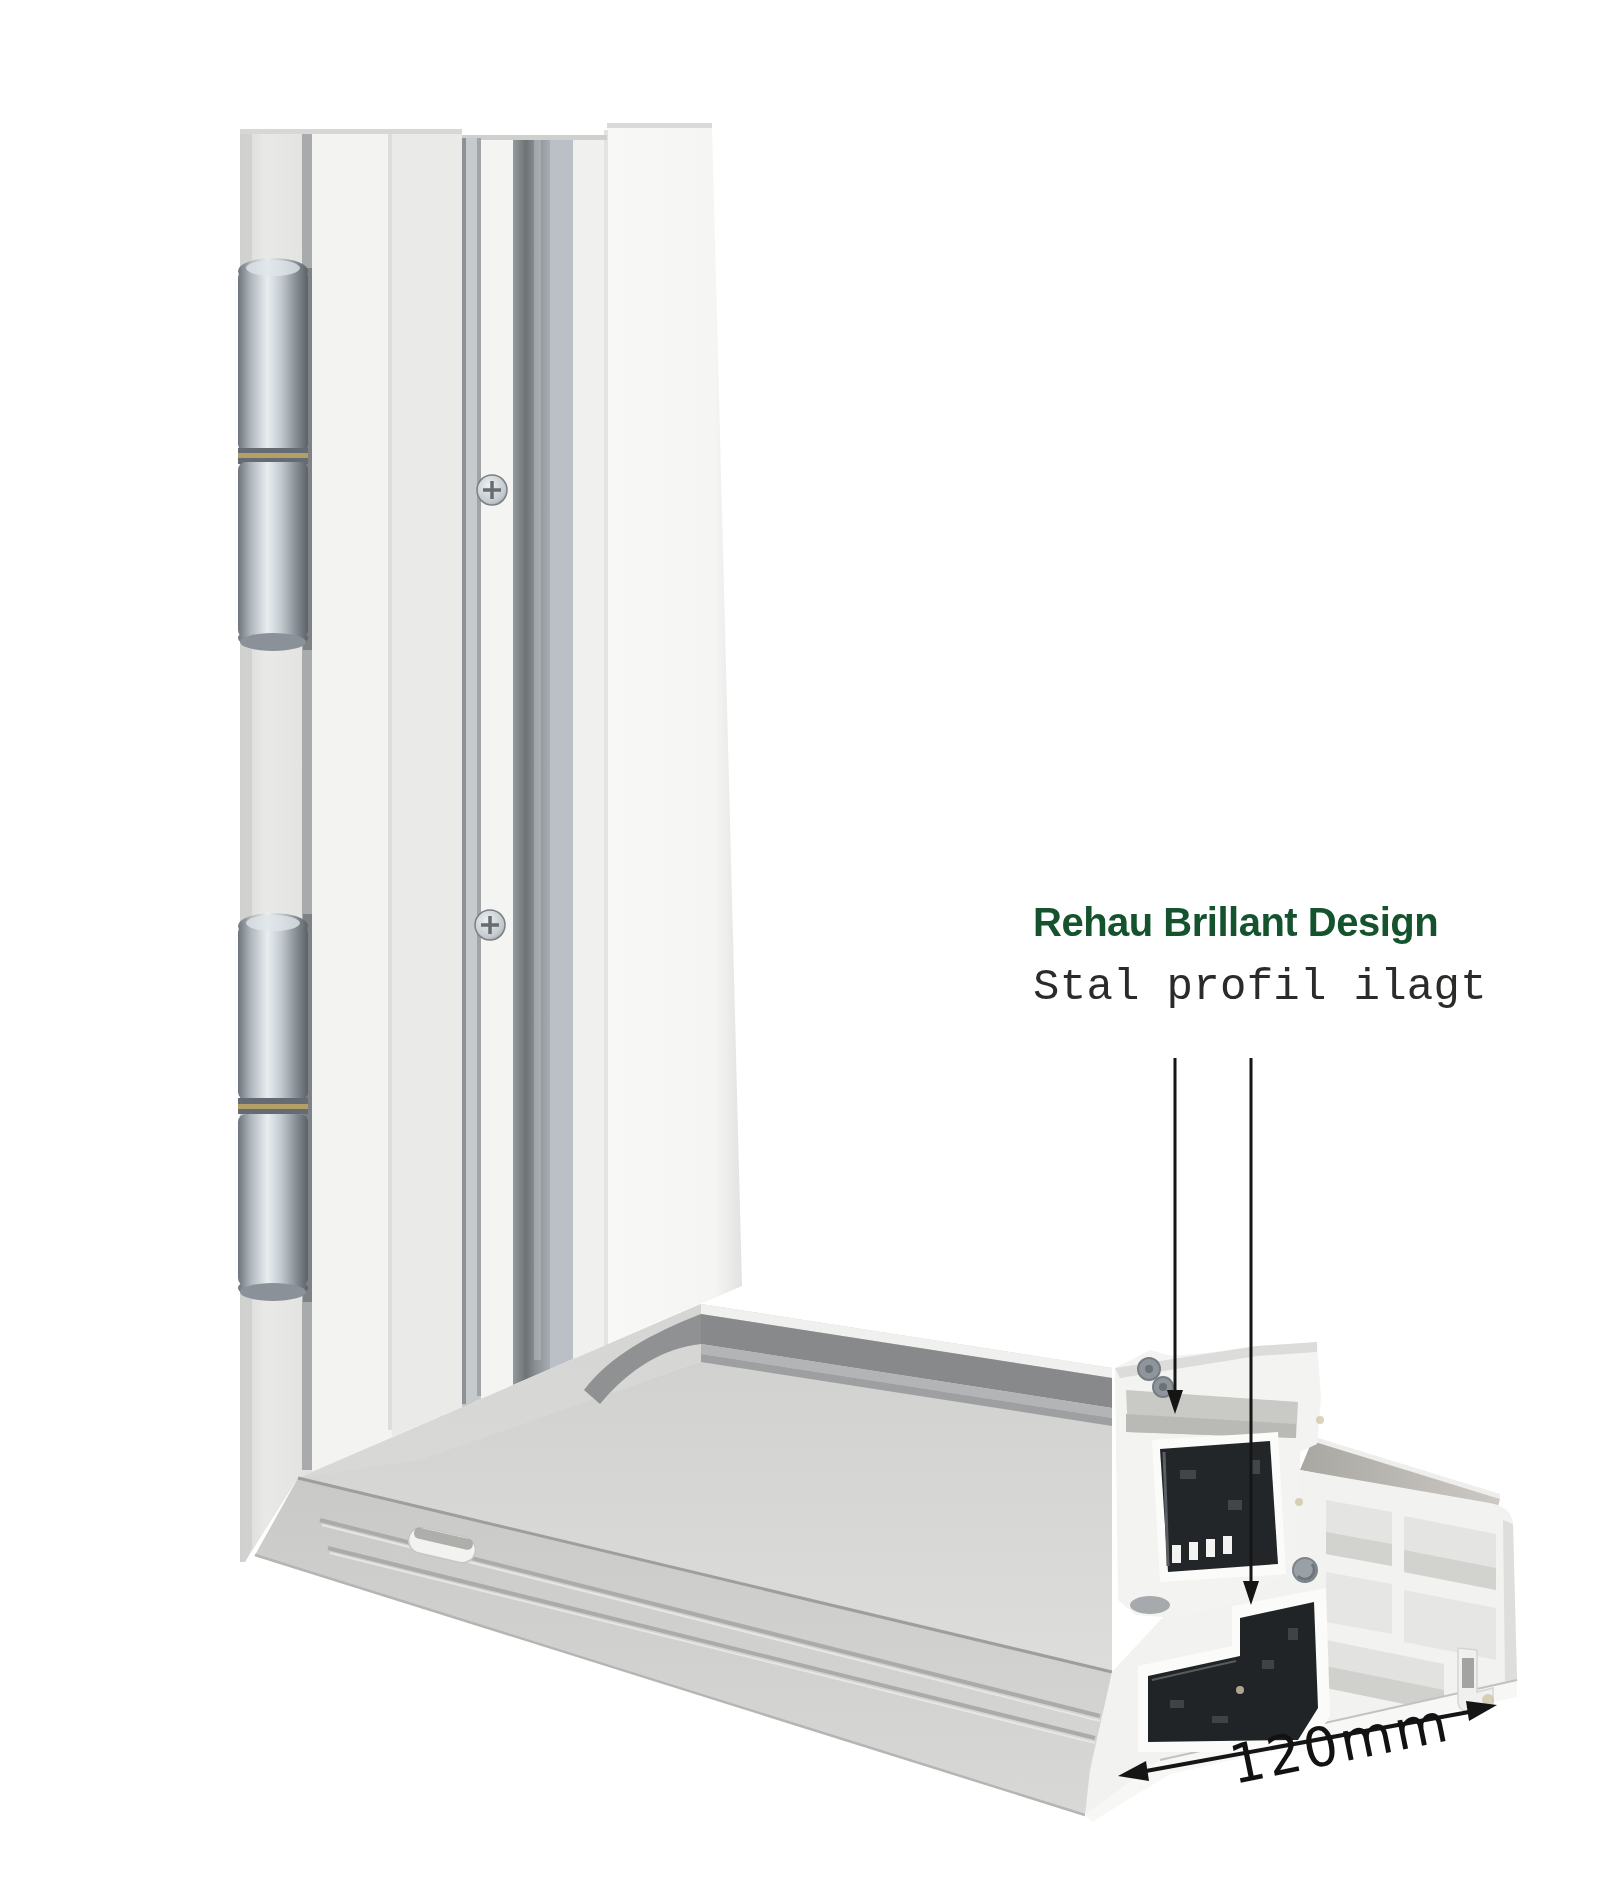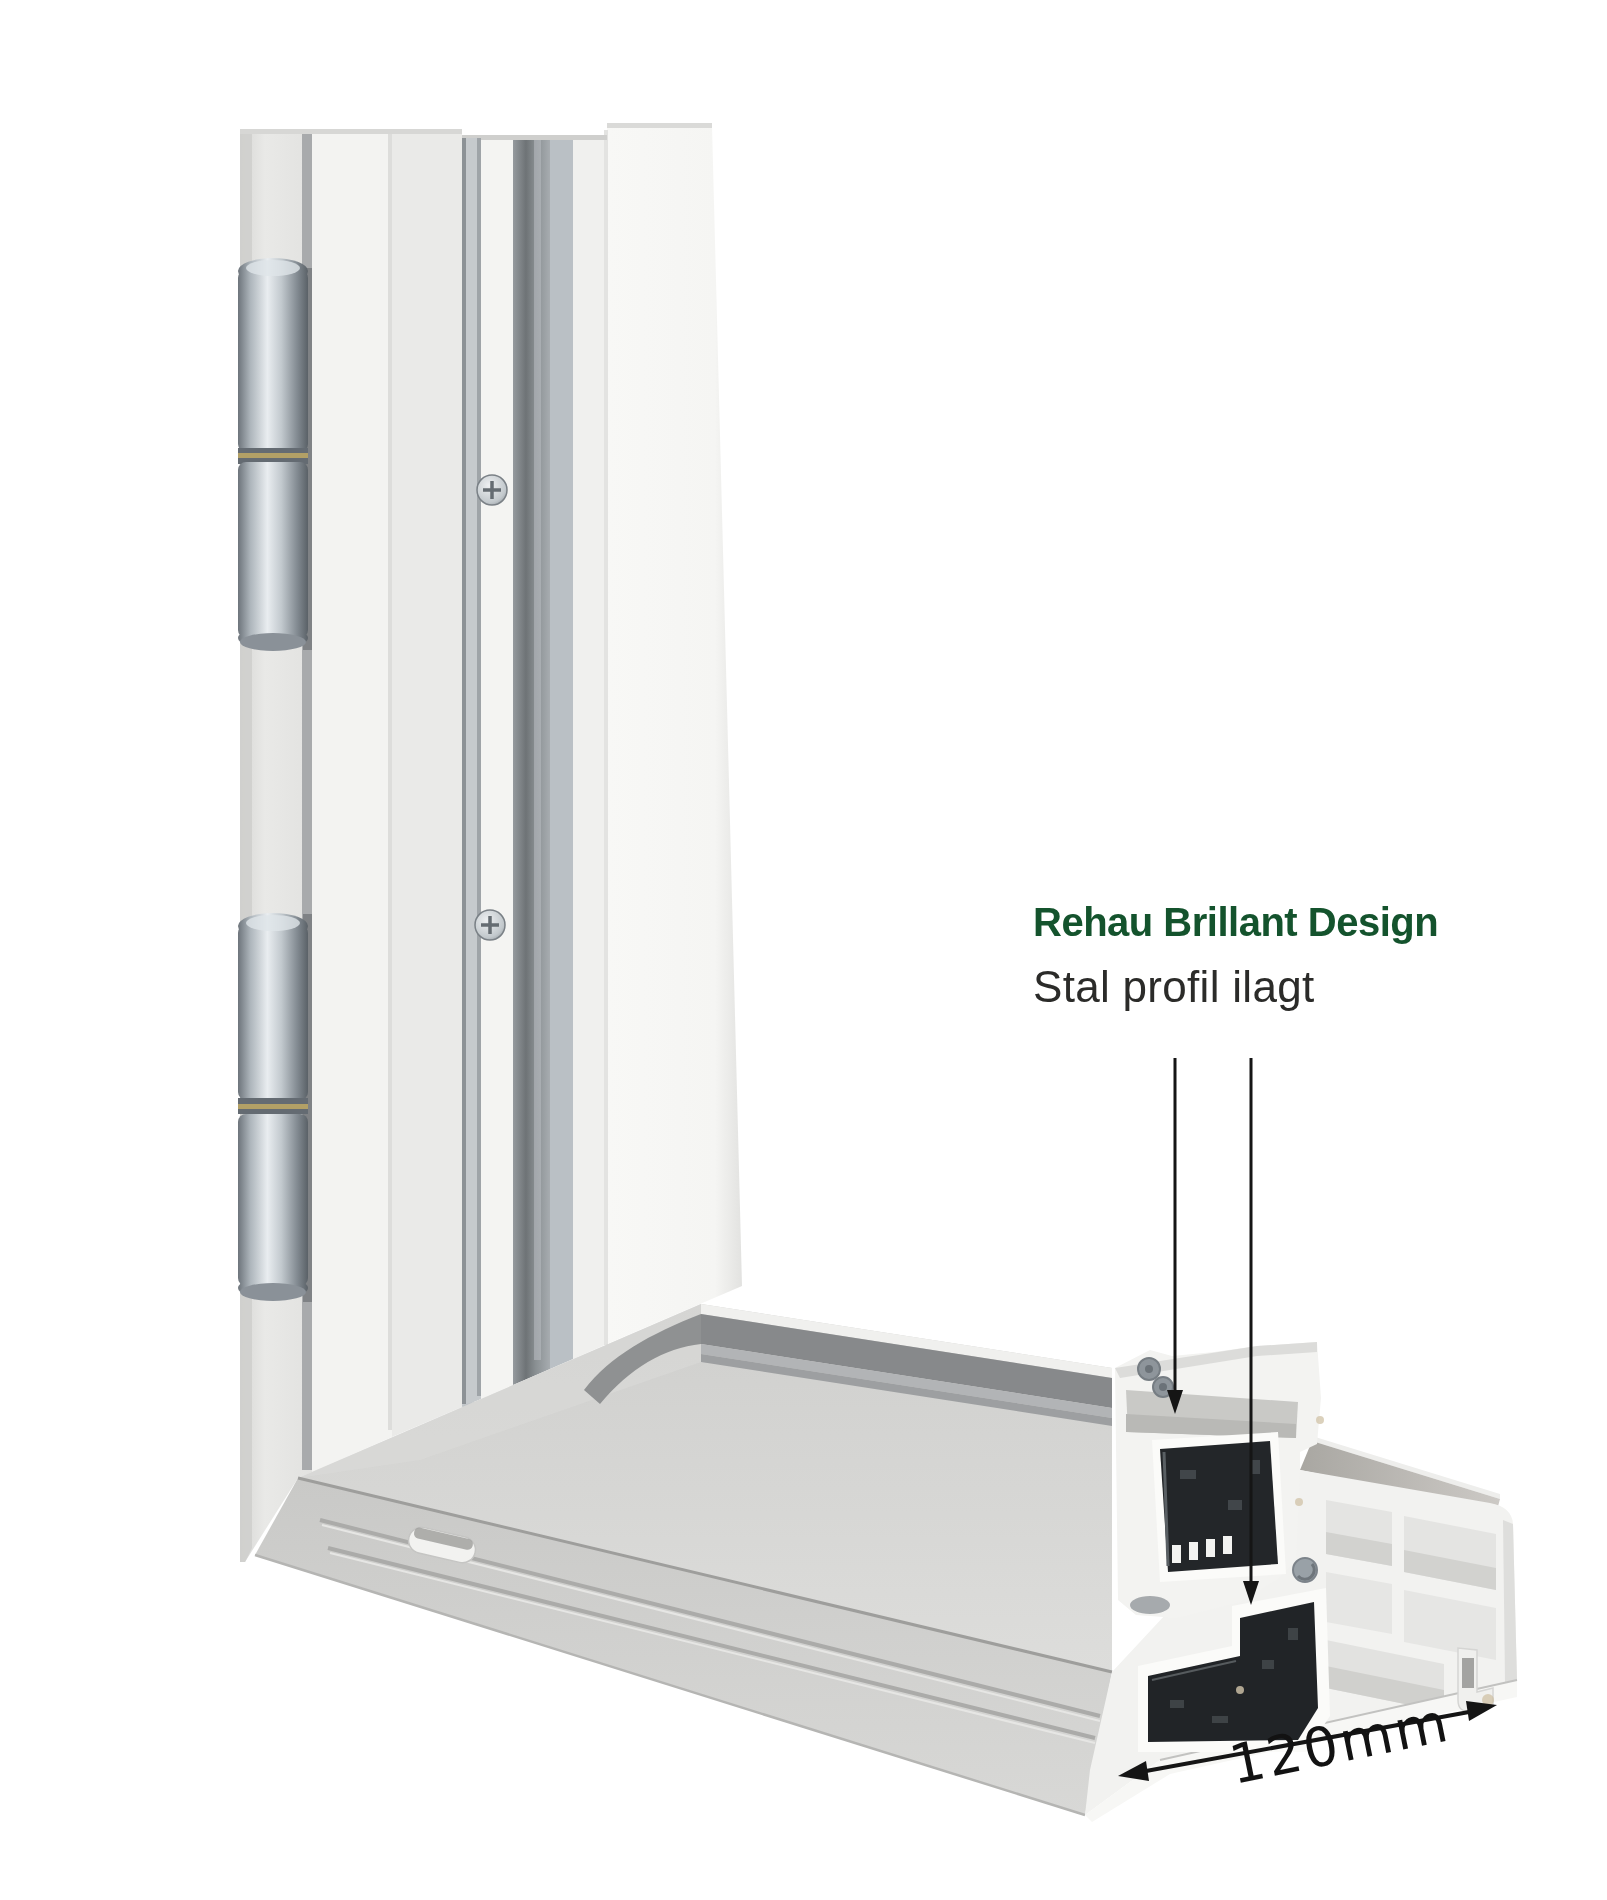--- a/index.html
+++ b/index.html
@@ -1,21 +1,21 @@
 <!DOCTYPE html>
 <html><head>
 <meta charset="utf-8">
 <style>
   html,body{margin:0;padding:0;background:#ffffff;}
   #stage{position:relative;width:1607px;height:1900px;background:#ffffff;overflow:hidden;
          font-family:"Liberation Sans",sans-serif;}
   #stage svg{position:absolute;left:0;top:0;}
   .label{position:absolute;color:#171717;white-space:nowrap;}
   .label-title{left:1033px;top:900px;font-size:40px;font-weight:bold;letter-spacing:-0.5px;color:#14532d;}
-  .label-subtitle{left:1033px;top:962px;font-size:44px;font-weight:400;letter-spacing:0.3px;color:#2b2b29;}
+  .label-subtitle{left:1033px;top:962px;font-size:44px;font-weight:400;letter-spacing:0.3px;color:#2b2b29;font-family:Liberation Mono, monospace;}
   .label-dim{left:1185px;top:1712px;width:310px;text-align:center;font-size:54px;font-weight:400;
              letter-spacing:3px;color:#121212;font-family:"DejaVu Sans",sans-serif;
              transform:rotate(-11.5deg);transform-origin:50% 50%;}
   
   .f-s2{fill:#f3f3f1}.f-s3{fill:#eaeae8}.f-s6{fill:#f4f4f2}.f-s8{fill:#bac0c5}
   .f-s9{fill:#f0f0ee}.f-rim{fill:#fbfbf9}
   .ink{stroke:#151515;fill:none}
 </style>
 </head>
 <body>

